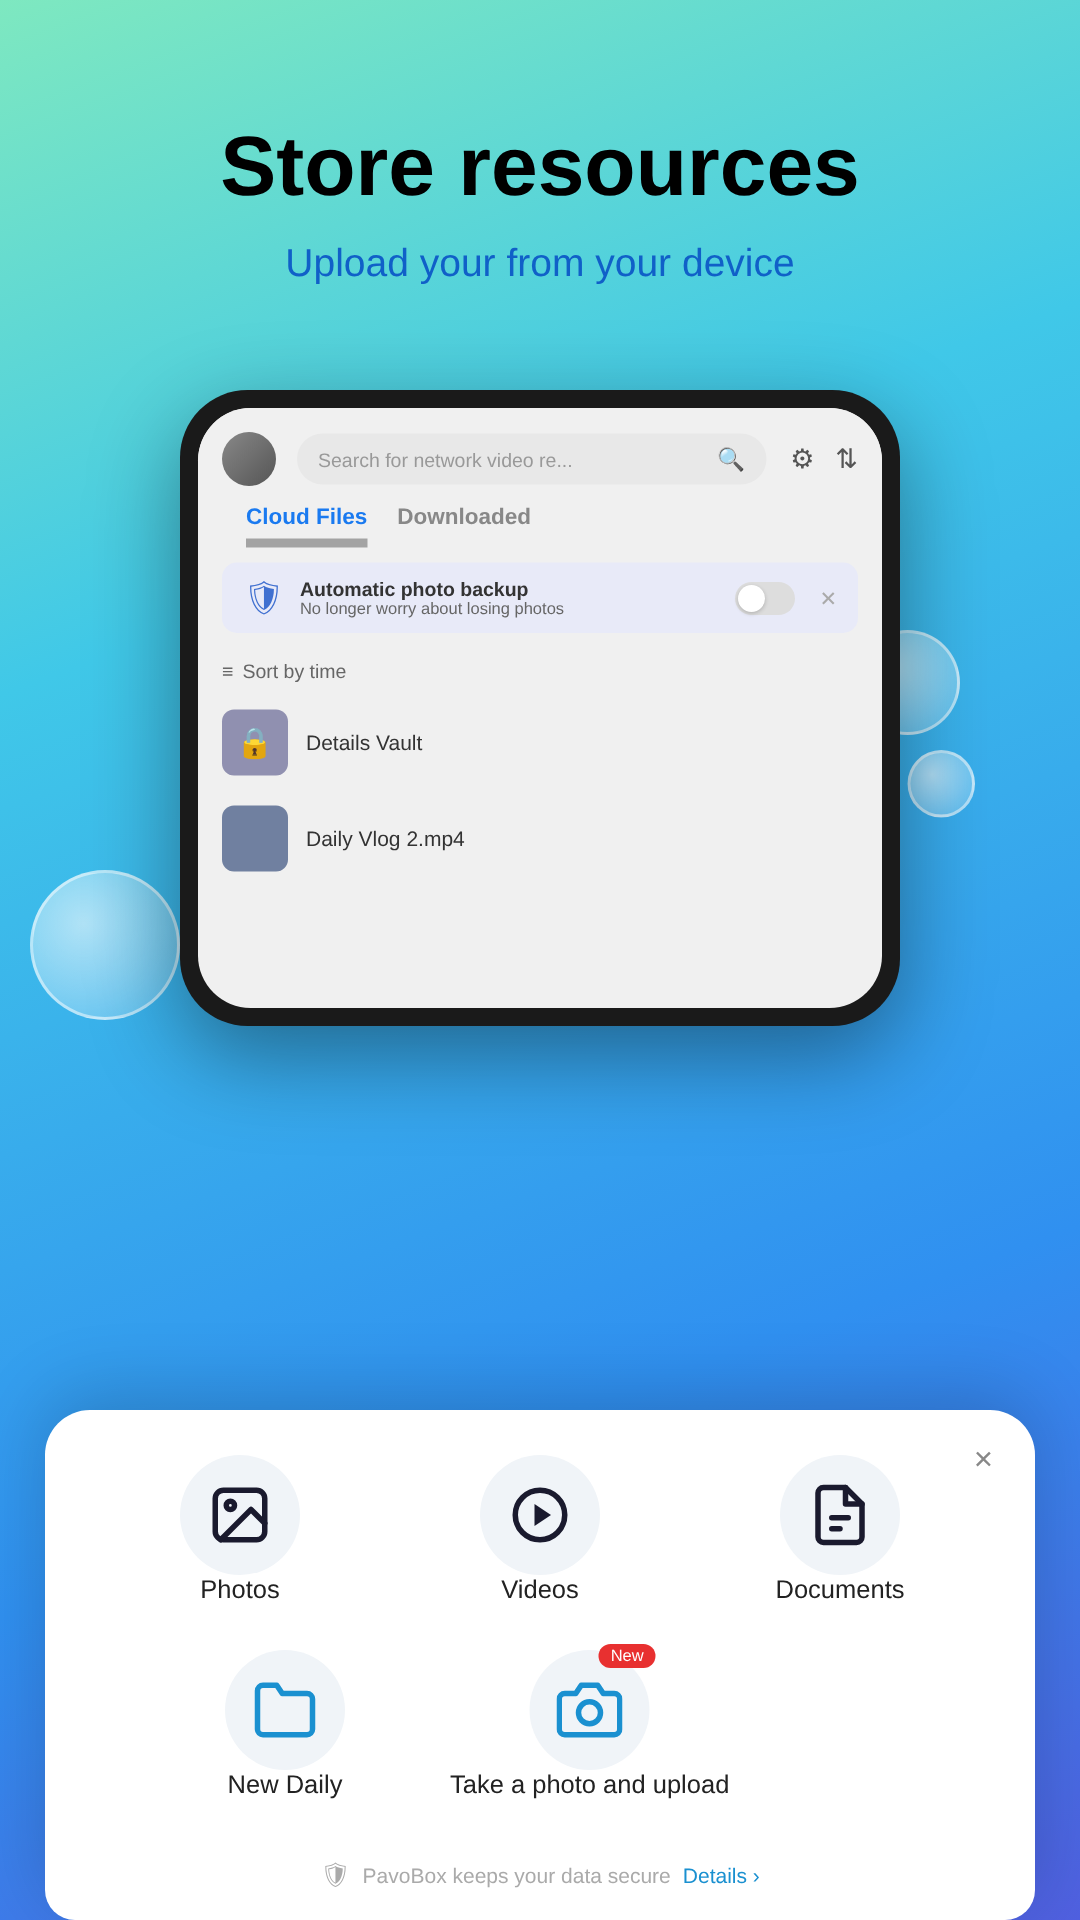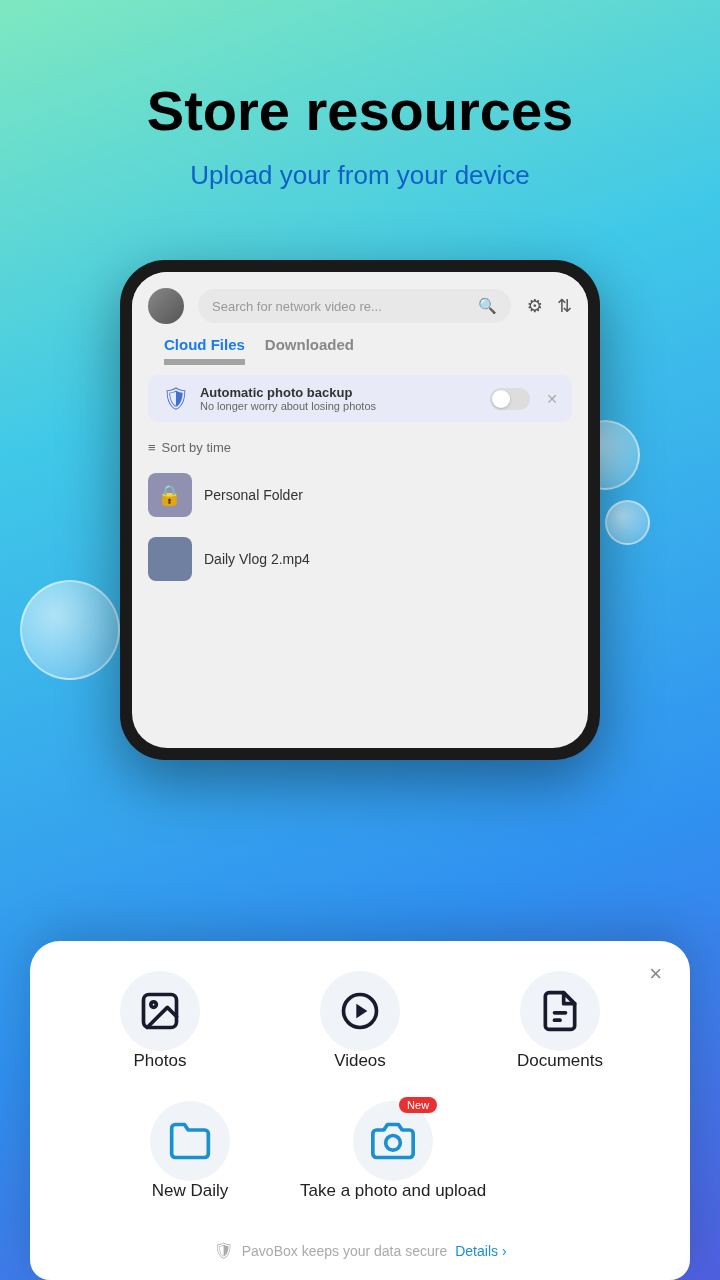--- a/index.html
+++ b/index.html
@@ -60,21 +60,21 @@
       top: 500px;
     }
 
     
     .phone-container {
       position: absolute;
       top: 260px;
       left: 50%;
       transform: translateX(-50%);
       width: 480px;
-      height: 500px;
+      height: 424px;
     }
 
     .phone-frame {
       width: 100%;
       height: 100%;
       background: #1a1a1a;
       border-radius: 45px;
       padding: 12px;
       box-shadow: 0 20px 60px rgba(0,0,0,0.4);
       position: relative;
@@ -357,21 +357,21 @@
         <span style="color:#aaa;font-size:14px;margin-left:6px;">✕</span>
       </div>
 
       <div class="sort-row">
         <span>≡</span>
         <span>Sort by time</span>
       </div>
 
       <div class="file-item">
         <div class="file-thumb" style="background:#9090b0;display:flex;align-items:center;justify-content:center;font-size:20px;">🔒</div>
-        <span class="file-name">Personal Folder</span>
+        <span class="file-name">Details Vault</span>
       </div>
       <div class="file-item">
         <div class="file-thumb" style="background:#7080a0;"></div>
         <span class="file-name">Daily Vlog 2.mp4</span>
       </div>
 
     </div>
   </div>
 </div>
 

